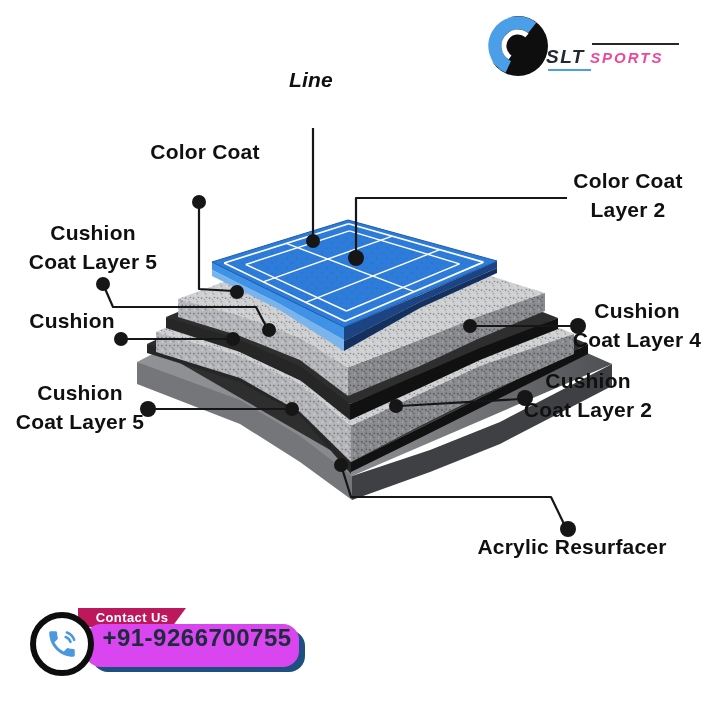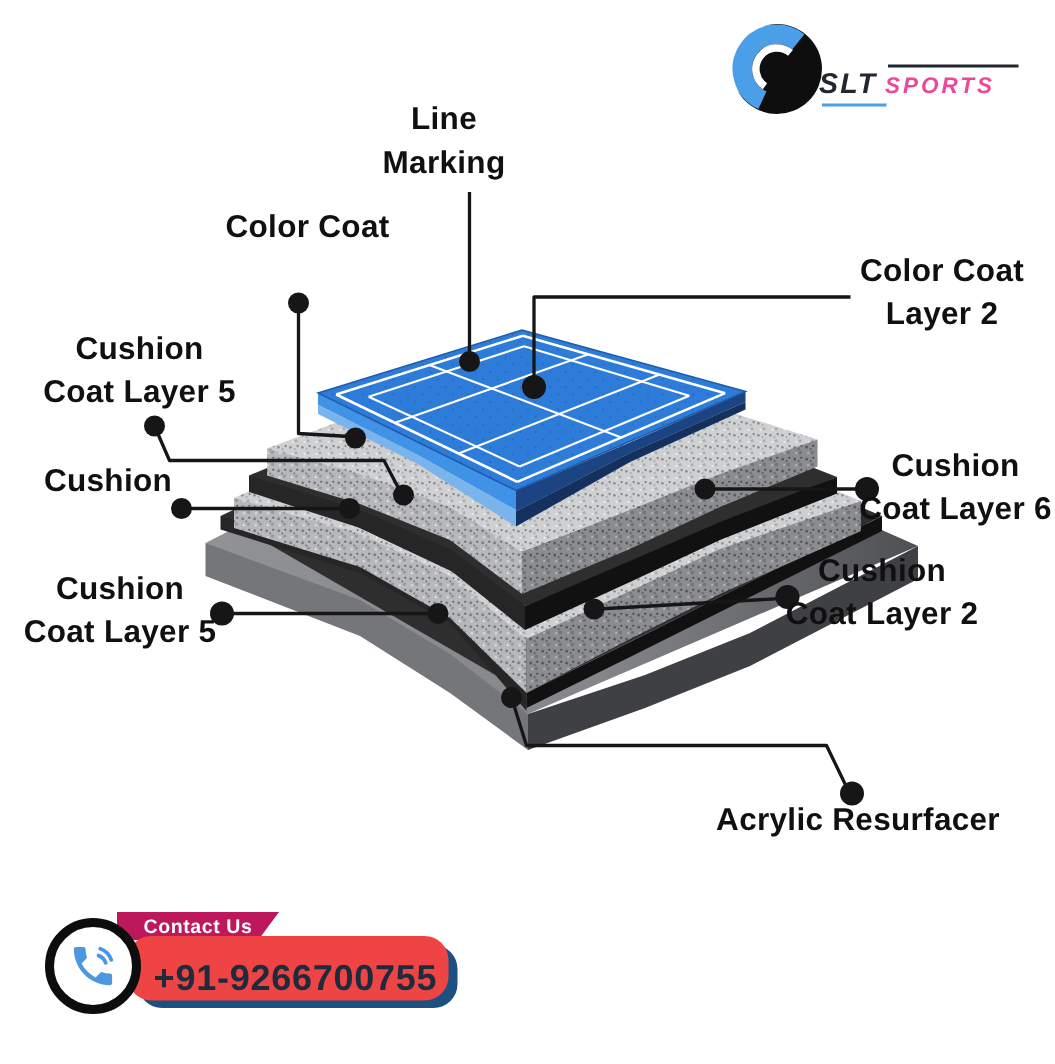--- a/index.html
+++ b/index.html
@@ -9,22 +9,22 @@
   .lbl{position:absolute;transform:translateX(-50%);text-align:center;
        color:#101010;font-weight:bold;font-size:21px;line-height:29px;white-space:nowrap;
        letter-spacing:.2px;}
   .logo-text{position:absolute;left:546px;top:46px;white-space:nowrap;}
   .logo-text .slt{font-weight:bold;font-style:italic;font-size:19px;color:#23272E;letter-spacing:1.5px;margin-top:32px;}
   .logo-text .sports{font-weight:bold;font-style:italic;font-size:15px;color:#ec4899;letter-spacing:2px;margin-left:5px;}
   .ribbon{position:absolute;left:78px;top:608px;width:108px;height:19px;background:#be185d;
           clip-path:polygon(0 0,100% 0,87% 100%,0 100%);color:#ffffff;font-weight:bold;
           font-size:13px;line-height:19px;text-align:center;letter-spacing:.4px;}
   .pill-shadow{position:absolute;left:92px;top:630px;width:213px;height:42px;border-radius:16px;background:#1D4F80;}
-  .pill{position:absolute;left:85px;top:624px;width:214px;height:43px;border-radius:16px;background:#ef4444;
-        display:flex;align-items:flex-end;justify-content:center;}
+  .pill{position:absolute;left:85px;top:624px;width:214px;height:43px;border-radius:16px;background:#d946ef;
+        display:flex;align-items:flex-start;justify-content:center;}
   .pill span{color:#1D2B3C;font-weight:bold;font-size:24px;letter-spacing:.5px;padding-left:10px;}
   .phone-btn{position:absolute;left:30px;top:612px;width:64px;height:64px;border-radius:50%;
              background:#ffffff;border:6px solid #0d0d0d;box-sizing:border-box;
              display:flex;align-items:center;justify-content:center;}
 </style>
 </head>
 <body>
 
 <div class="stage">
 
@@ -148,38 +148,37 @@
 <g>
 <line x1="548" y1="70" x2="591" y2="70" stroke="#4B9FE8" stroke-width="2"></line>
 <line x1="592" y1="44" x2="679" y2="44" stroke="#23272E" stroke-width="2"></line>
 </g>
     </svg>
 
   <div class="logo-text">
     <span class="slt">SLT</span><span class="sports">SPORTS</span>
   </div>
 
-  <div class="lbl" style="left:296px;top:65px;">
+  <div class="lbl" style="left:311px;top:65px;font-style:italic;">
     <span style="display:block">Line</span>
-    <span style="display:block">Marking</span>
   </div>
   <div class="lbl" style="left:205px;top:137px;">
     <span style="display:block">Color Coat</span>
   </div>
   <div class="lbl" style="left:628px;top:166px;">
     <span style="display:block">Color Coat</span>
     <span style="display:block">Layer 2</span>
   </div>
   <div class="lbl" style="left:93px;top:218px;">
     <span style="display:block">Cushion</span>
     <span style="display:block">Coat Layer 5</span>
   </div>
   <div class="lbl" style="left:637px;top:296px;">
     <span style="display:block">Cushion</span>
-    <span style="display:block">Coat Layer 6</span>
+    <span style="display:block">Coat Layer 4</span>
   </div>
   <div class="lbl" style="left:72px;top:306px;">
     <span style="display:block">Cushion</span>
   </div>
   <div class="lbl" style="left:588px;top:366px;">
     <span style="display:block">Cushion</span>
     <span style="display:block">Coat Layer 2</span>
   </div>
   <div class="lbl" style="left:80px;top:378px;">
     <span style="display:block">Cushion</span>

